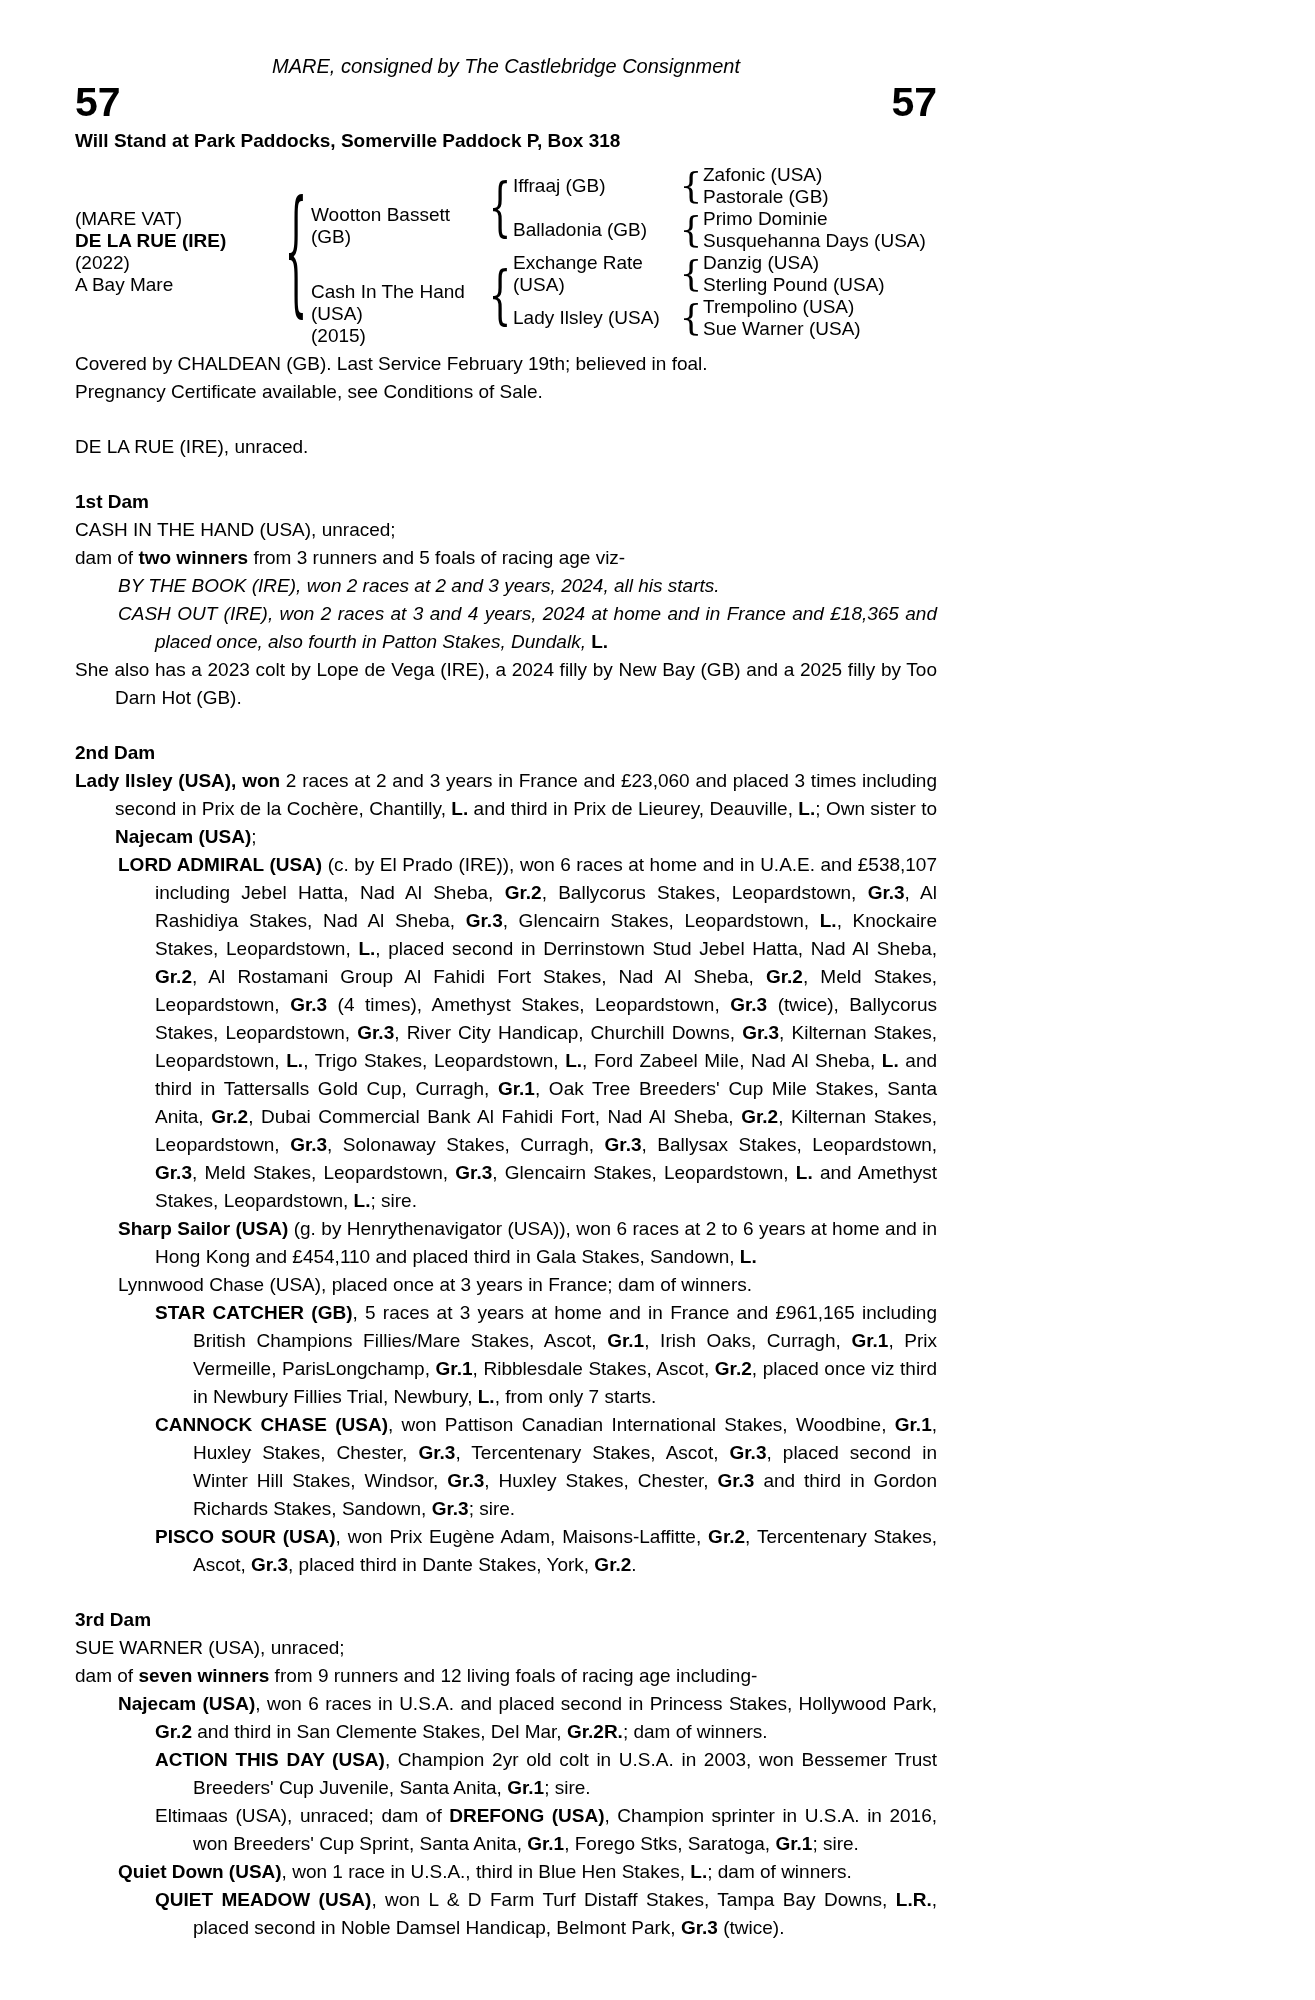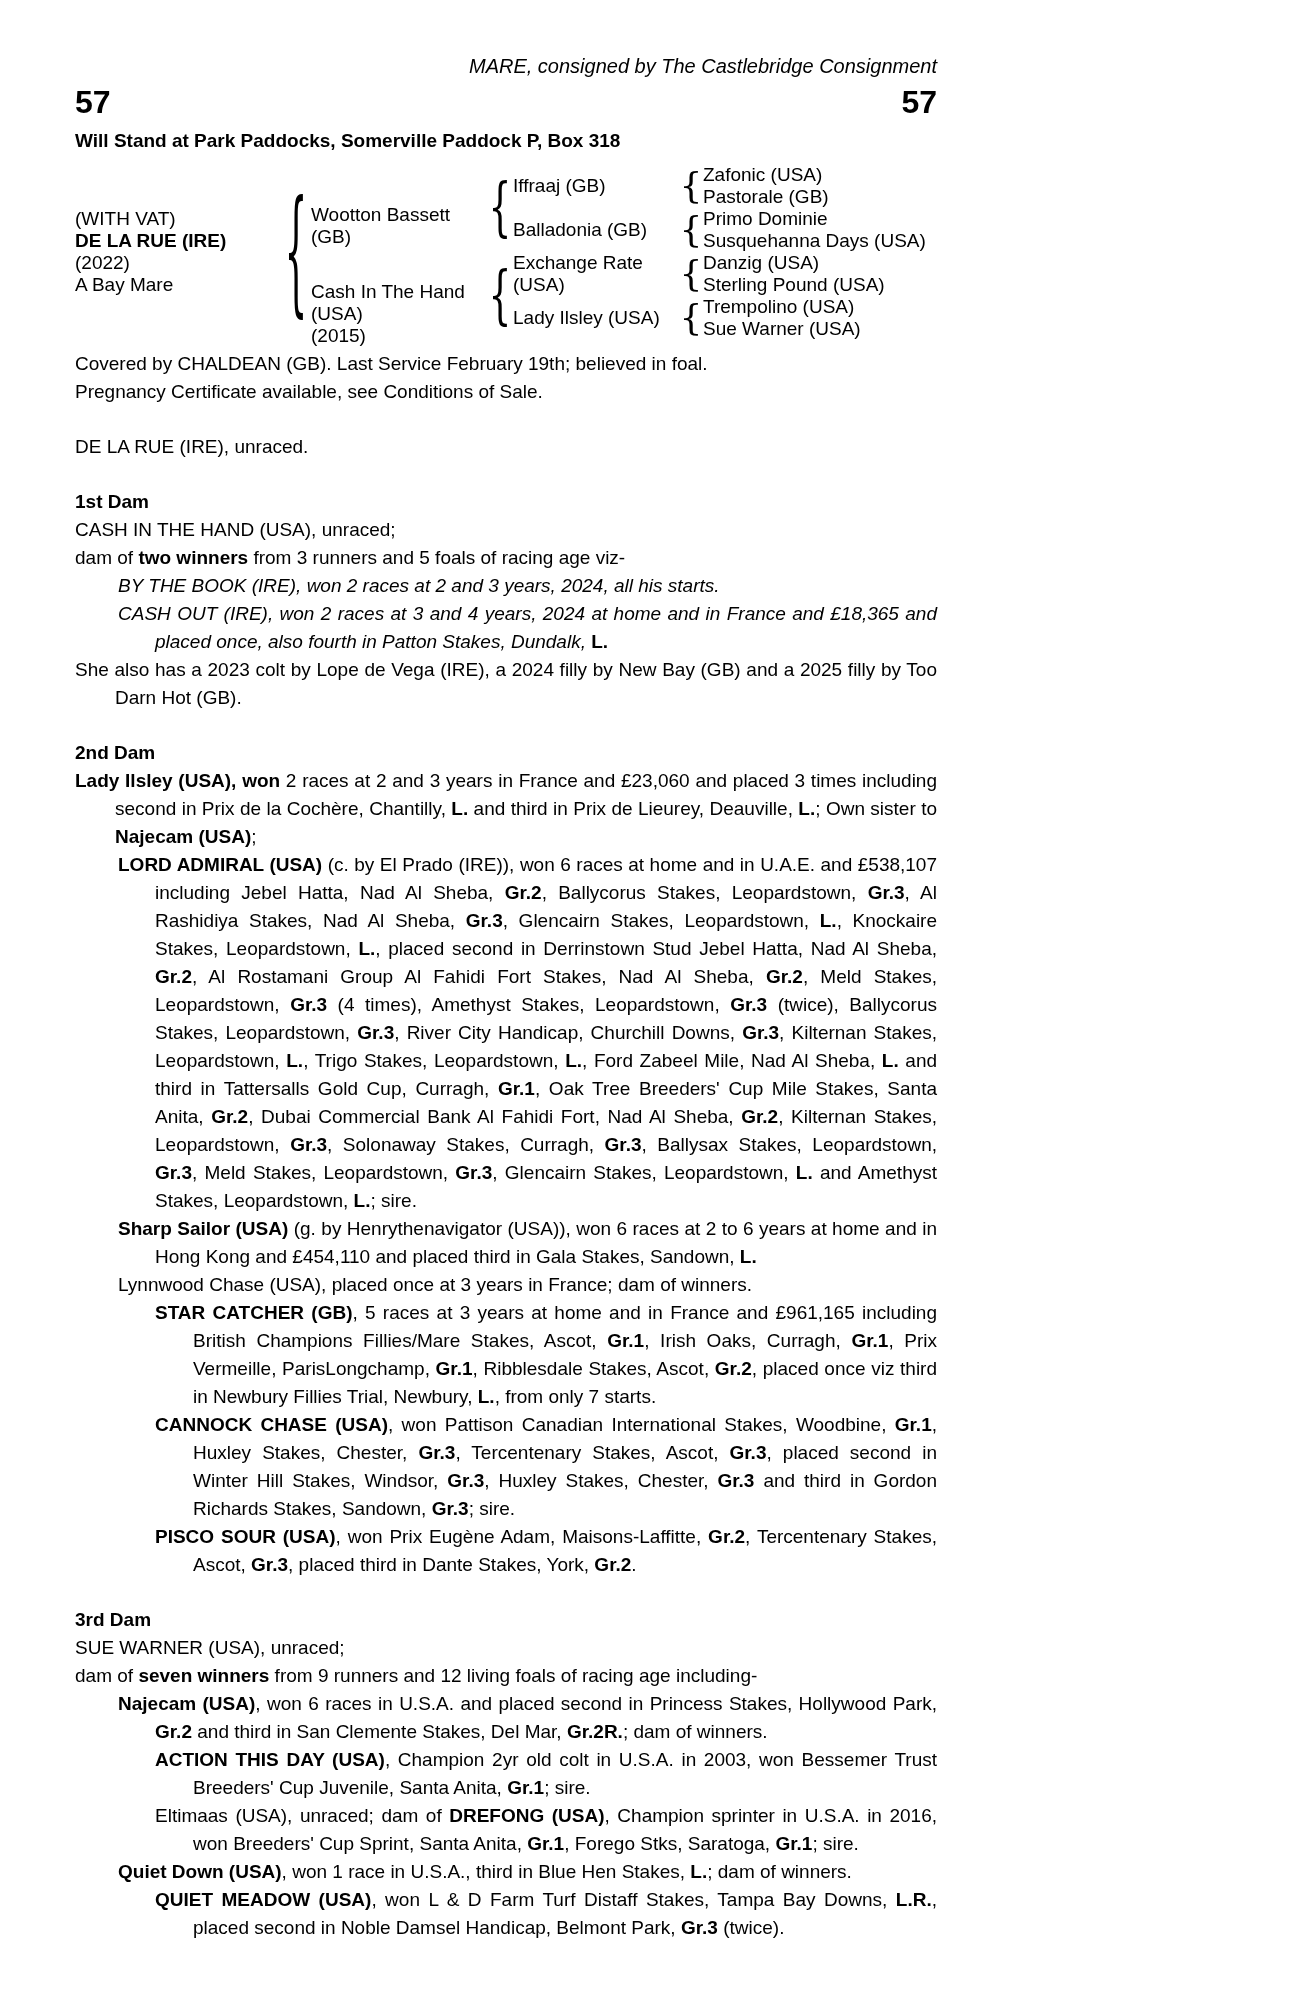--- a/index.html
+++ b/index.html
@@ -17,30 +17,30 @@
     position: absolute;
     left: 75px;
     top: 0;
     width: 862px;
     padding-top: 52px;
   }
   .b { font-weight: bold; }
   .i { font-style: italic; }
 
   .consign {
-    text-align: right;
+    text-align: center;
     font-style: italic;
     font-size: 20px;
     line-height: 28px;
   }
   .lot-row {
     display: flex;
     justify-content: space-between;
     font-weight: bold;
-    font-size: 32px;
+    font-size: 41px;
     line-height: 40px;
     margin-top: 2px;
   }
   .stand {
     font-weight: bold;
     margin-top: 6px;
     line-height: 26px;
   }
 
   
@@ -105,21 +105,21 @@
 
   <div class="lot-row">
     <span>57</span>
     <span>57</span>
   </div>
 
   <div class="stand">Will Stand at Park Paddocks, Somerville Paddock P, Box 318</div>
 
   <div class="pedigree">
     <div class="ped-subject">
-      <div>(WITH VAT)</div>
+      <div>(MARE VAT)</div>
       <div class="b">DE LA RUE (IRE)</div>
       <div>(2022)</div>
       <div>A Bay Mare</div>
     </div>
     <div class="brace br-outer"></div>
     <div class="ped-main">
 
       <div class="ped-branch">
         <div class="ped-parent">Wootton Bassett
 (GB)</div>

